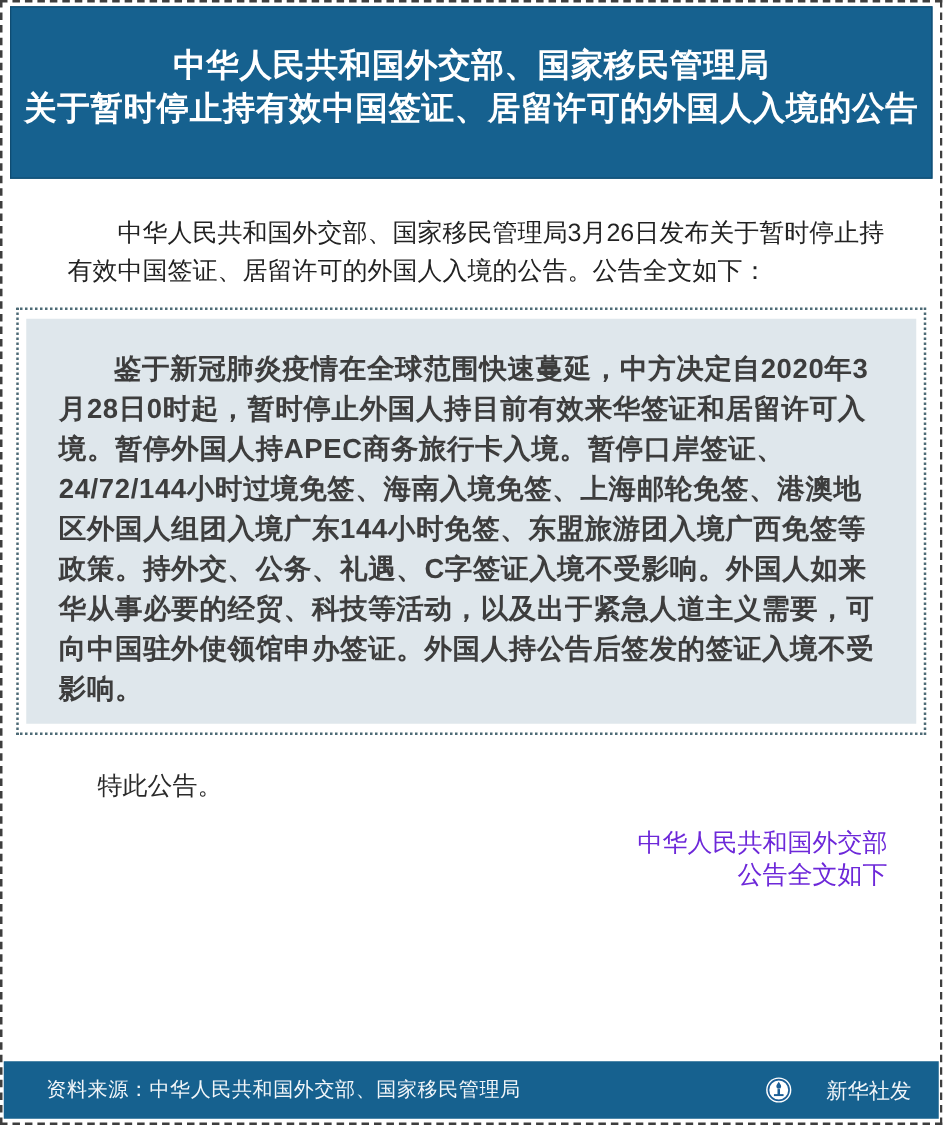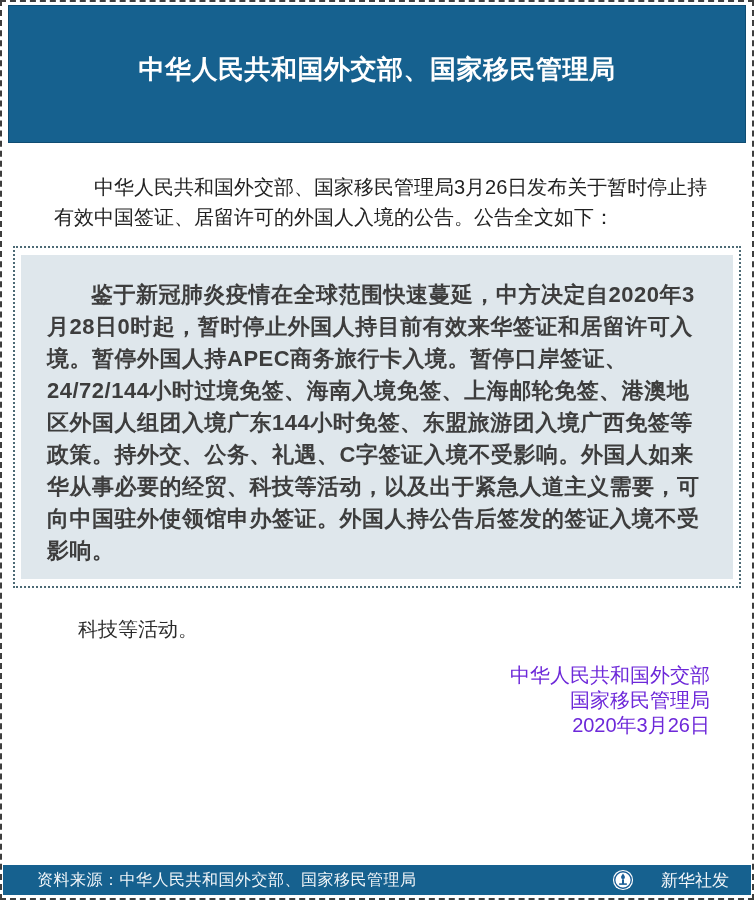--- a/index.html
+++ b/index.html
@@ -78,21 +78,21 @@
     margin: 20px 42px 0 0;
     text-align: right;
     font-size: 20px;
     line-height: 25px;
     color: #6d28d9;
   }
   
   .footer {
     position: absolute;
     left: 1px; right: 1px; bottom: 3px;
-    height: 30px;
+    height: 46px;
     background: #16618f;
     display: flex;
     align-items: center;
     justify-content: space-between;
     padding: 0 22px 0 34px;
     box-sizing: border-box;
   }
   .footer-source {
     color: #f2f6f9;
     font-size: 16px;
@@ -107,36 +107,36 @@
   }
   .logo-wrap { width: 22px; height: 22px; display: inline-block; }
 </style>
 </head>
 <body>
 
 <div class="page">
 
   <div class="banner">
     <div class="banner-line">中华人民共和国外交部、国家移民管理局</div>
+    <div class="banner-line">关于暂时停止持有效中国签证、居留许可的外国人入境的公告</div>
   </div>
 
   <p class="intro">中华人民共和国外交部、国家移民管理局3月26日发布关于暂时停止持有效中国签证、居留许可的外国人入境的公告。公告全文如下：</p>
 
   <div class="notice-box">
     <div class="notice-fill">
       <p>鉴于新冠肺炎疫情在全球范围快速蔓延，中方决定自2020年3月28日0时起，暂时停止外国人持目前有效来华签证和居留许可入境。暂停外国人持APEC商务旅行卡入境。暂停口岸签证、24/72/144小时过境免签、海南入境免签、上海邮轮免签、港澳地区外国人组团入境广东144小时免签、东盟旅游团入境广西免签等政策。持外交、公务、礼遇、C字签证入境不受影响。外国人如来华从事必要的经贸、科技等活动，以及出于紧急人道主义需要，可向中国驻外使领馆申办签证。外国人持公告后签发的签证入境不受影响。</p>
     </div>
   </div>
 
-  <p class="closing">科技等活动。</p>
+  <p class="closing">特此公告。</p>
 
   <div class="signature">
     <div>中华人民共和国外交部</div>
-    <div>国家移民管理局</div>
-    <div>2020年3月26日</div>
+    <div>公告全文如下</div>
   </div>
 
   <div class="footer">
     <span class="footer-source">资料来源：中华人民共和国外交部、国家移民管理局</span>
     <span class="footer-credit">
       <span class="logo-wrap">
         <svg viewBox="0 0 24 24" width="22" height="22" aria-hidden="true">
           <circle cx="12" cy="12" r="11" fill="#ffffff"></circle>
           <circle cx="12" cy="12" r="9" fill="none" stroke="#1b5e96" stroke-width="1.5"></circle>
           <path d="M12 4.8 c1 1.6 2.1 2.7 2.1 4.1 a2.1 2.1 0 0 1 -4.2 0 c0 -1.4 1.1 -2.5 2.1 -4.1 z" fill="#1b5e96"></path>

